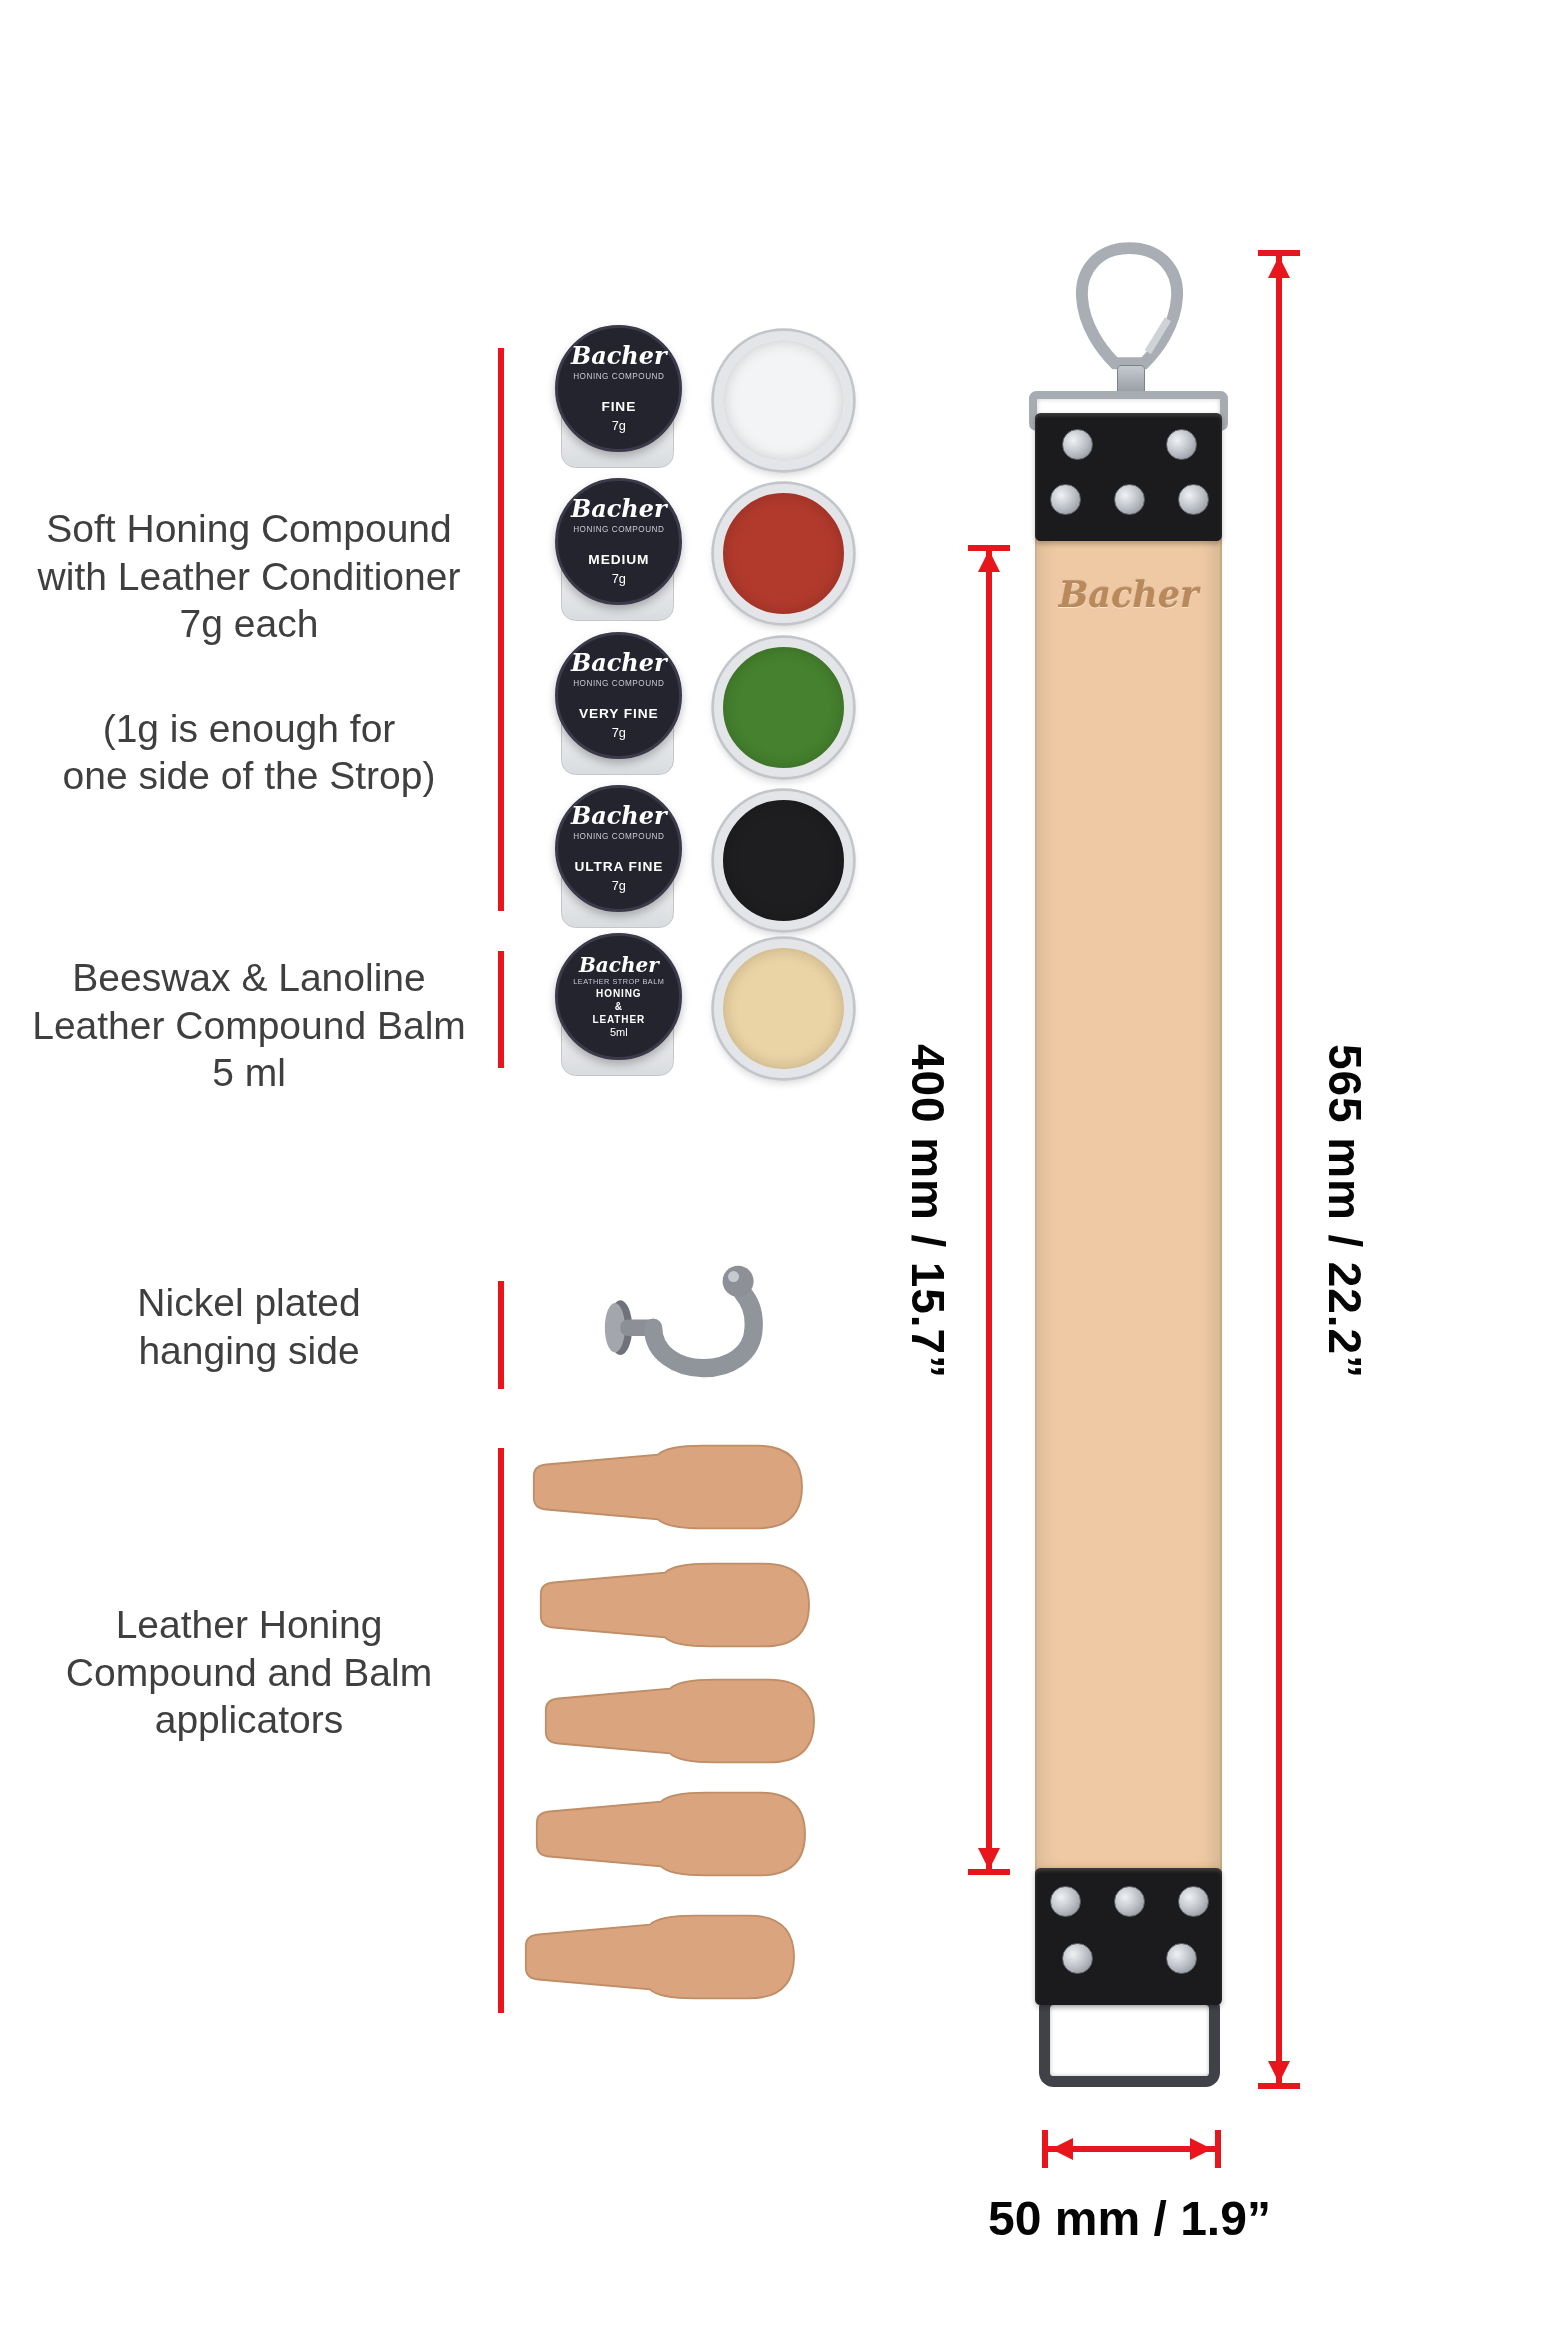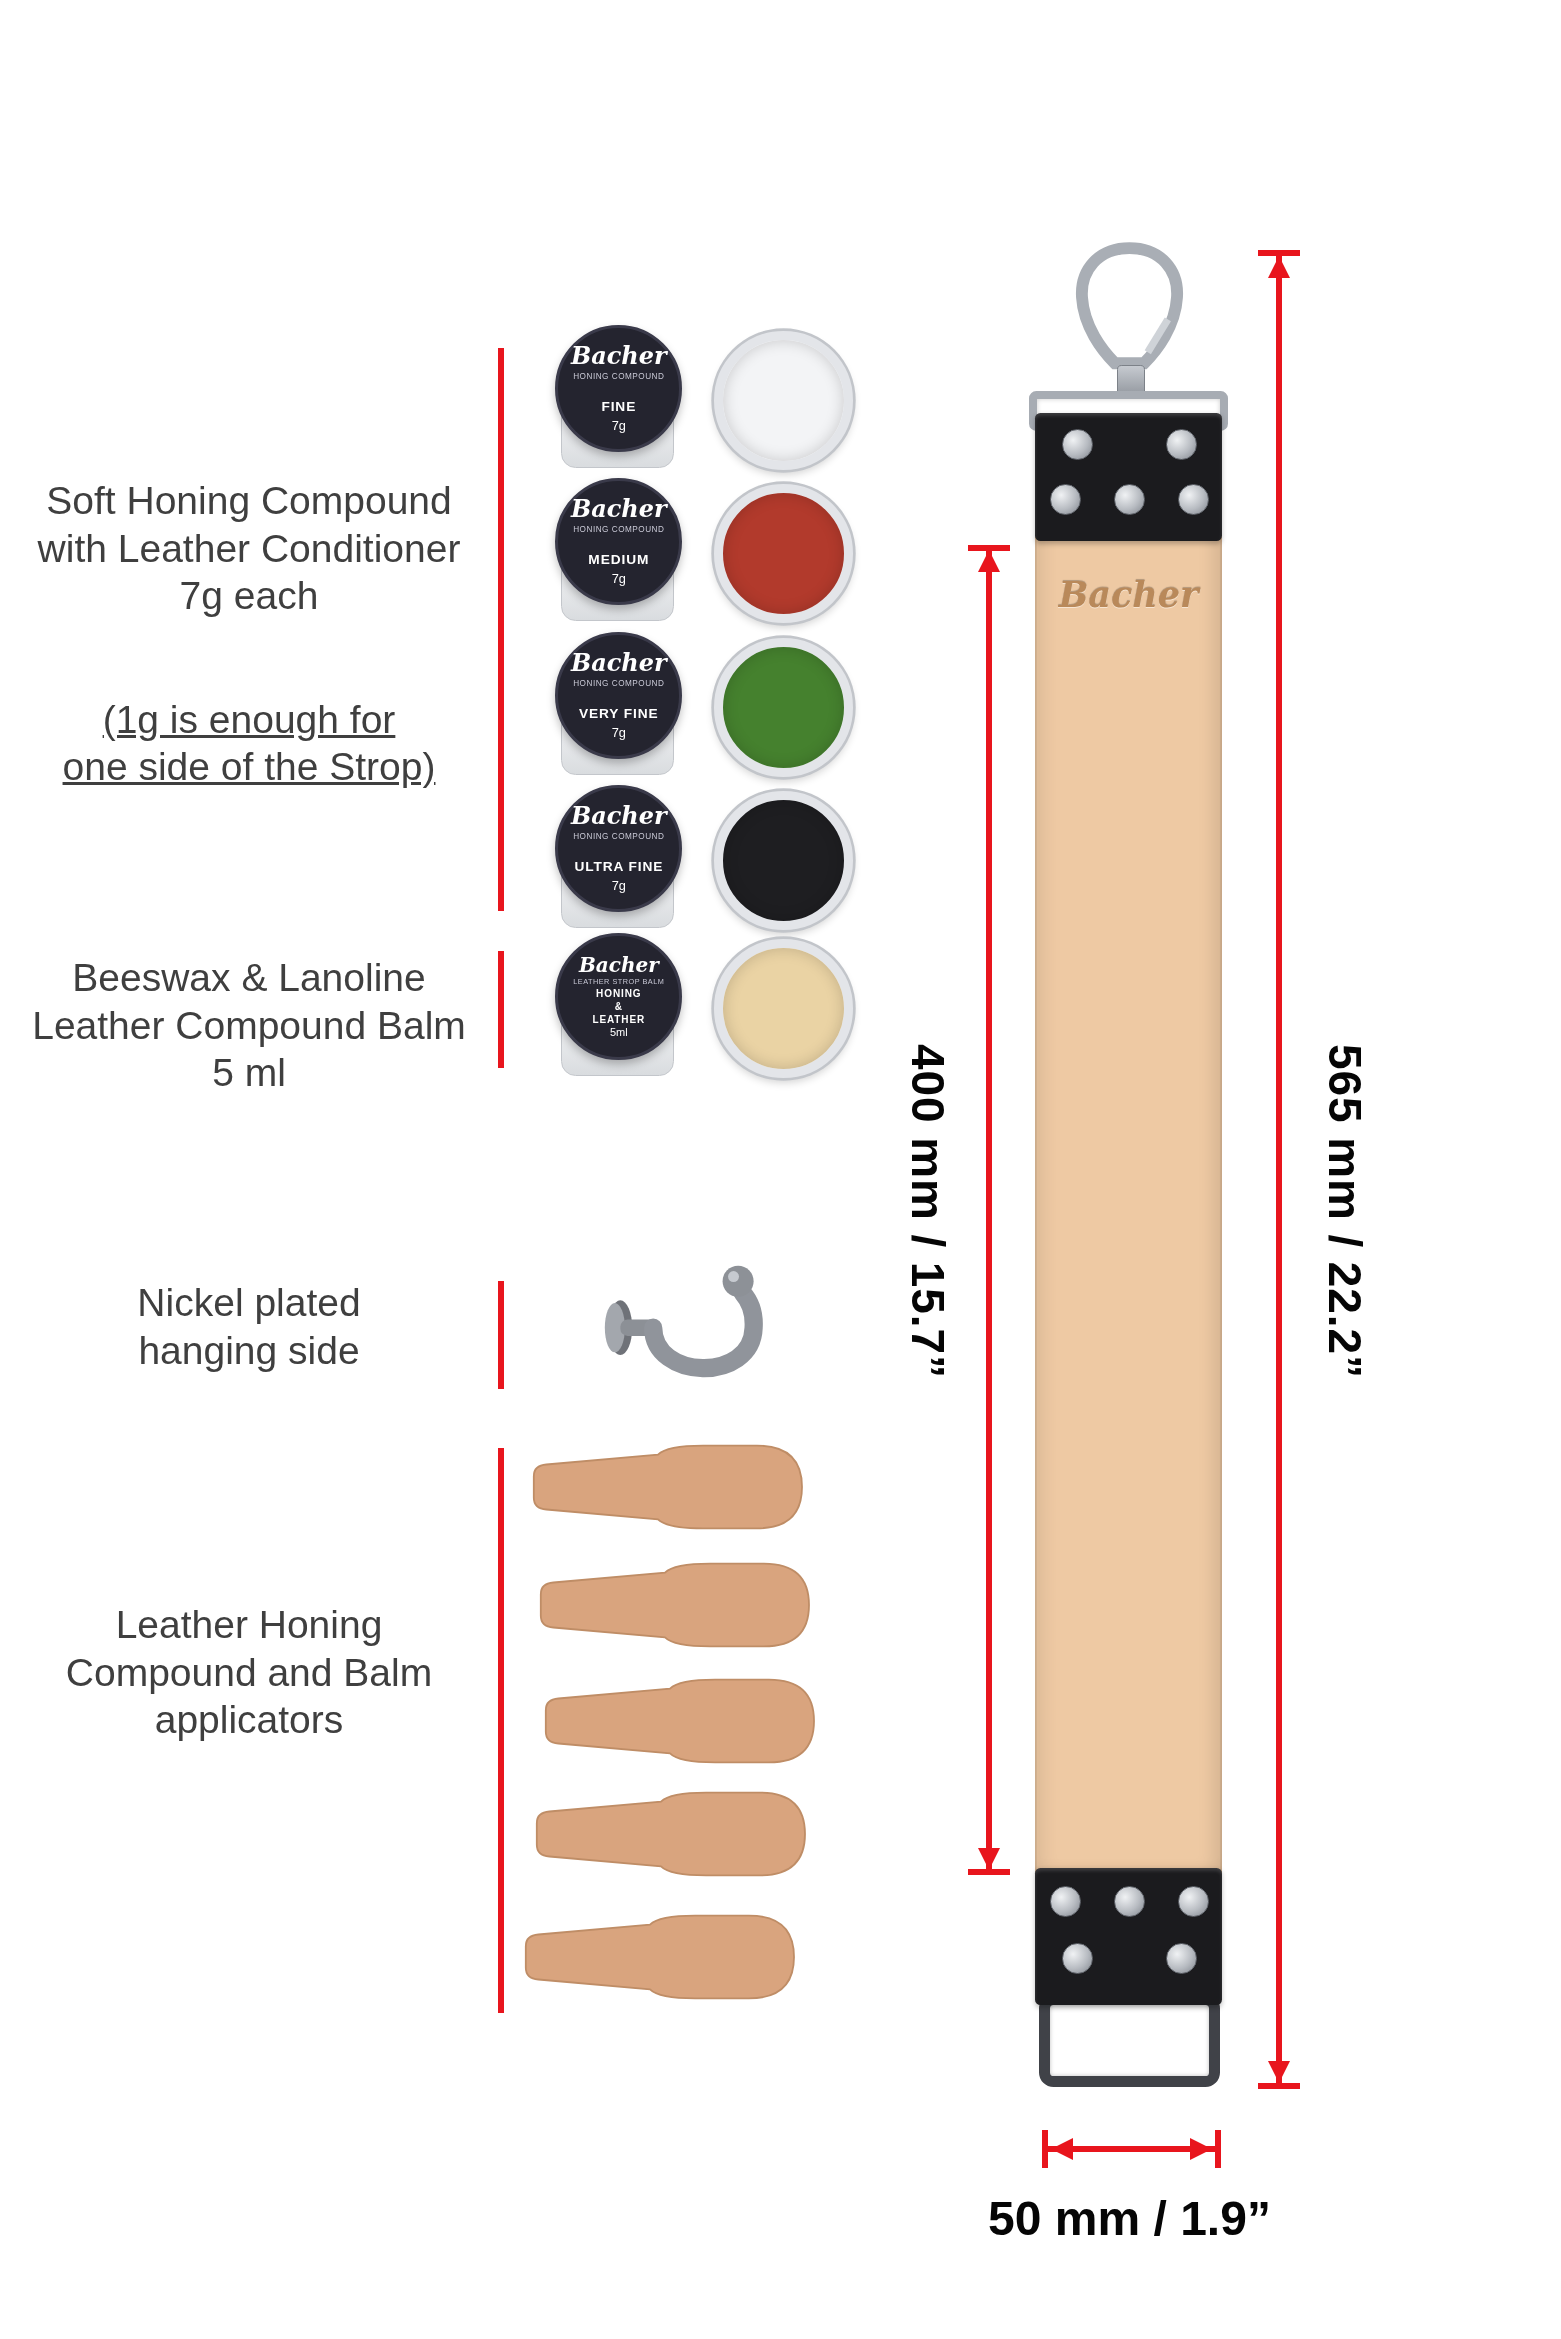--- a/index.html
+++ b/index.html
@@ -1,21 +1,21 @@
 <!DOCTYPE html>
 <html style="--accent: #e8151d;font-size:14.6px"><head>
 <meta charset="utf-8">
 <style>
   :root{ --accent:#e8151d; }
   html,body{margin:0;padding:0;background:#ffffff;}
   .canvas{position:relative;width:1562px;height:2339px;background:#ffffff;font-family:"Liberation Sans",sans-serif;overflow:hidden;}
 
   
   .annotation{position:absolute;left:0;width:498px;text-align:center;color:#3f3f3f;font-size:39px;line-height:1.22;}
-  .annotation .note{margin-top:76px;text-decoration:underline;}
+  .annotation .note{margin-top:57px;}
   .pointer-line{position:absolute;width:5.5px;background:var(--accent);}
 
   
   .jar-row{position:absolute;width:311px;height:151px;}
   .jar{position:absolute;left:0;top:0;width:137px;height:146px;}
   .jar-body{position:absolute;left:12.8px;top:84px;width:111px;height:57px;background:linear-gradient(#f2f3f5,#d9dcdf);border:1.8px solid #c3c6cb;border-radius:9.1px 9.1px 14.6px 14.6px;}
   .jar-label{position:absolute;left:7.3px;top:0;width:121px;height:121px;border-radius:50%;background:#24242f;border:3.7px solid #3a3a4a;color:#fff;display:flex;flex-direction:column;align-items:center;justify-content:center;text-align:center;box-shadow:0 4.6px 8.2px rgba(0,0,0,.25);}
   .jar-brand{font-family:"DejaVu Serif",serif;font-style:italic;font-weight:bold;font-size:24px;line-height:1;}
   .jar-sub{font-size:8.2px;letter-spacing:0.5px;color:#c9c9d6;margin-top:4.6px;}
   .jar-grade{font-size:13.7px;font-weight:bold;letter-spacing:0.9px;margin-top:18px;}
@@ -53,21 +53,21 @@
   .arrow.left{border-top:11px solid transparent;border-bottom:11px solid transparent;border-right:22px solid var(--accent);}
   .arrow.right{border-top:11px solid transparent;border-bottom:11px solid transparent;border-left:22px solid var(--accent);}
   .dim-label-v{position:absolute;writing-mode:vertical-rl;font-weight:bold;font-size:46px;color:#050505;height:822px;text-align:center;letter-spacing:0.9px;}
   .dim-label-h{position:absolute;font-weight:bold;font-size:48px;color:#050505;text-align:center;}
 </style>
 </head>
 <body>
 
 <div class="canvas">
 
-  <div class="annotation" style="top:477px">
+  <div class="annotation" style="top:505px">
     <div>Soft Honing Compound</div>
     <div>with Leather Conditioner</div>
     <div>7g each</div>
     <div class="note">
       <div>(1g is enough for</div>
       <div>one side of the Strop)</div>
     </div>
   </div>
 
   <div class="annotation" style="top:954px">

